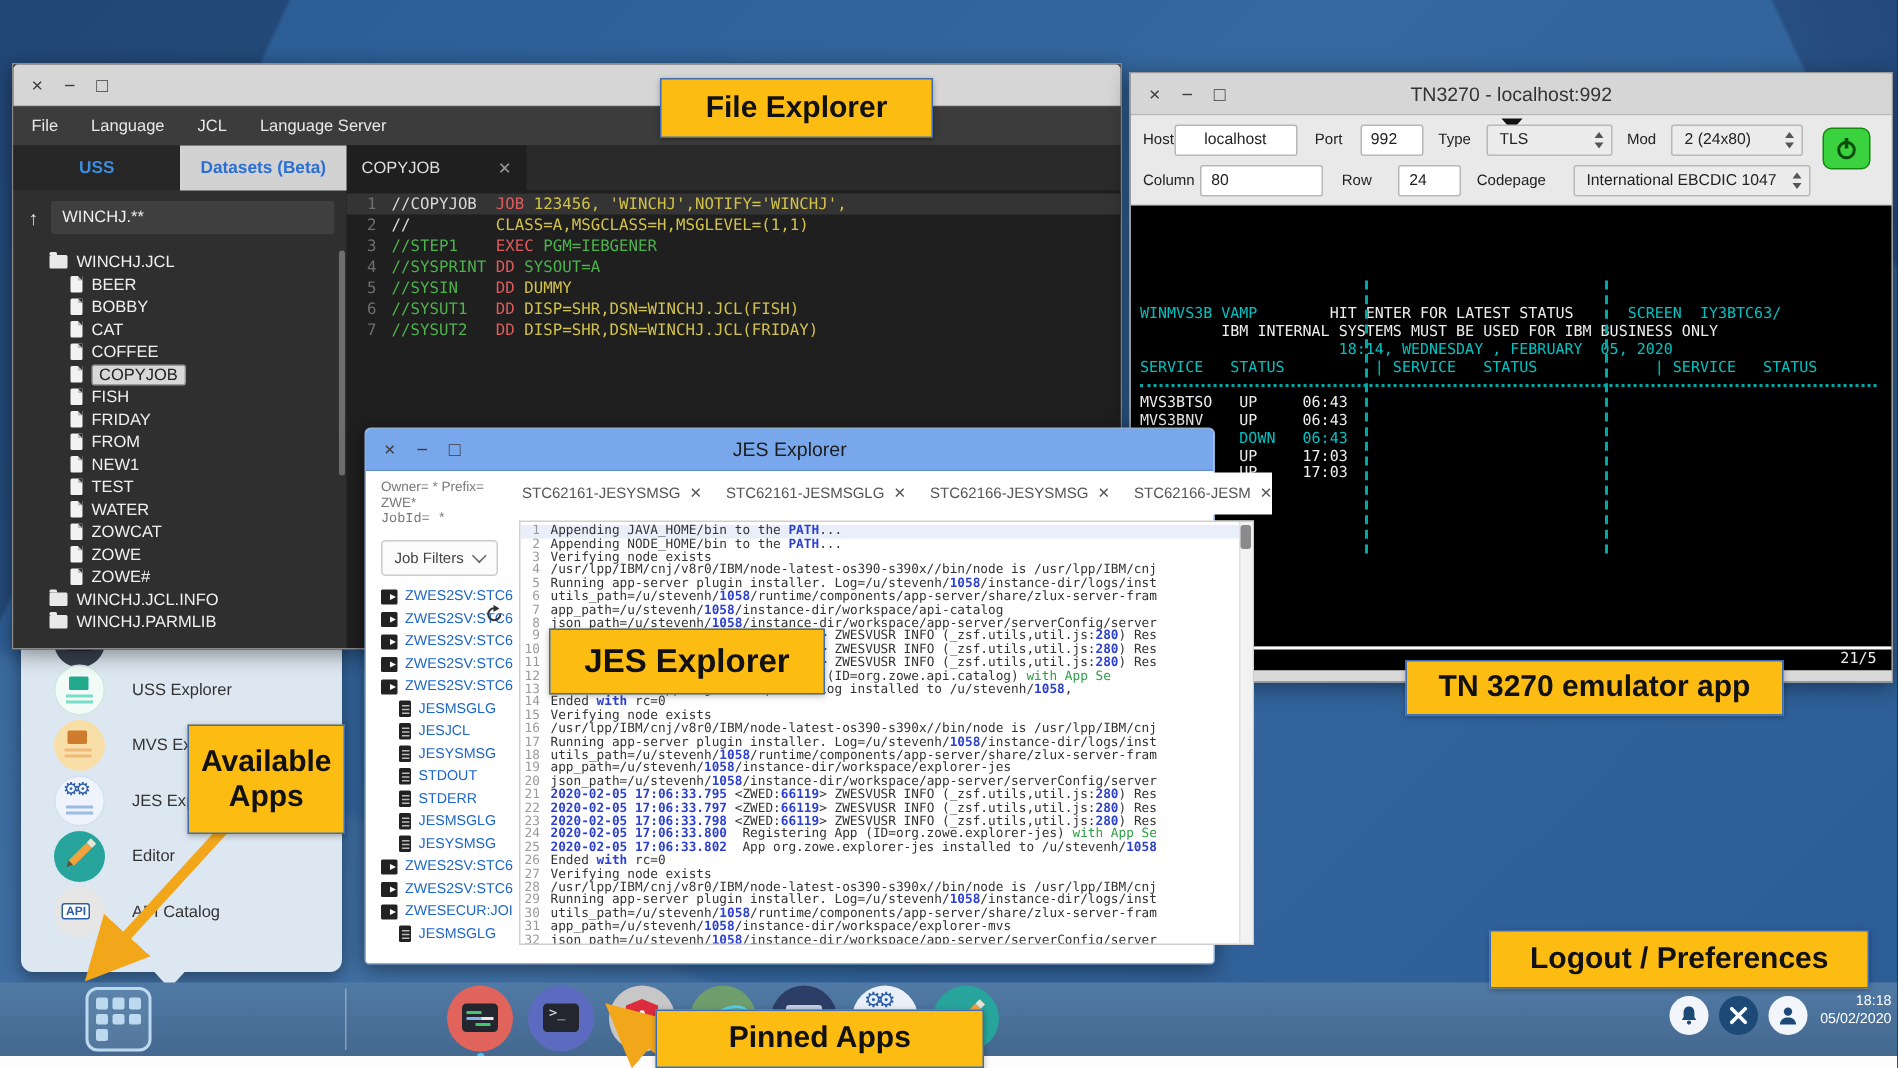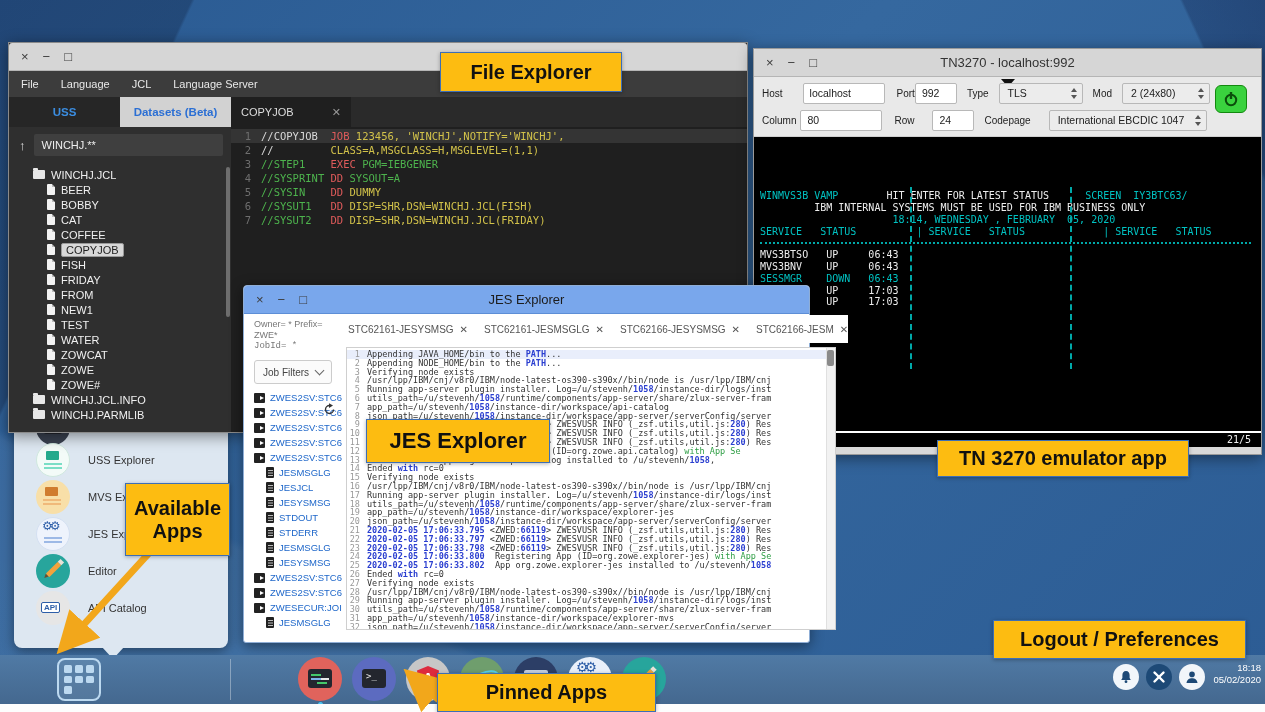--- a/index.html
+++ b/index.html
@@ -67,21 +67,21 @@
   .tn-row { position:absolute; left:0; right:0; display:flex; align-items:center; }
   .tn-row1 { top:6px; } .tn-row2 { top:33px; }
   .tn-lab { margin-left:8px; }
   .tn-input { background:#fff; border:1px solid #b8b8b8; border-radius:2px; height:21px; line-height:19px; padding:0 6px; font-size:10.5px; color:#222; }
   .tn-select { background:#ececec; border:1px solid #b8b8b8; border-radius:2px; height:21px; line-height:19px; padding:0 16px 0 8px; font-size:10.5px; color:#222; position:relative; }
   .updn { position:absolute; right:4px; top:4px; width:7px; height:12px; }
   .updn::before { content:""; position:absolute; top:0; left:0; border-left:3.5px solid transparent; border-right:3.5px solid transparent; border-bottom:4px solid #555; }
   .updn::after { content:""; position:absolute; bottom:1px; left:0; border-left:3.5px solid transparent; border-right:3.5px solid transparent; border-top:4px solid #555; }
   #tn-power { position:absolute; right:14px; top:8px; width:32px; height:28px; background:#3ad23e; border:1px solid #13890f; border-radius:6px;
               display:flex; align-items:center; justify-content:center; }
-  #tn-screen { position:absolute; left:0; top:88px; right:0; height:294px; background:#000; padding:6px 6px; font-size:10px; line-height:11.8px; white-space:pre; overflow:hidden; }
+  #tn-screen { position:absolute; left:0; top:88px; right:0; height:294px; background:#000; padding:20px 6px; font-size:10px; line-height:11.8px; white-space:pre; overflow:hidden; }
   .term-line { height:11.8px; }
   .t-w { color:#ededed; } .t-c { color:#00c2c2; }
   .trule { height:11.8px; position:relative; }
   .trule::before { content:""; position:absolute; left:0; right:4px; top:5px; border-top:2px dotted #00a8a8; }
   .tsep { position:absolute; width:0; border-left:2px dashed #00a8a8; }
   #tn-status { position:absolute; left:0; right:0; top:382px; height:16px; background:#000; border-top:2px solid #fff; color:#eee; font-size:10px; text-align:right; padding-right:10px; line-height:14px; }
   #tn-bottom { position:absolute; left:0; right:0; bottom:0; height:7px; background:#d9d9d9; }
 
   
   #jes-win { left:243px; top:285px; width:567px; height:358px; background:#fff; border:1px solid #8faed6; border-radius:4px 4px 3px 3px; }
@@ -330,23 +330,23 @@
         <span>×</span>
         <span>−</span>
         <span>□</span>
       </div>
       <div class="wintitle">TN3270 - localhost:992</div>
     </div>
     <div id="tn-panel">
       <div id="tn-collapse"></div>
       <div class="tn-row tn-row1">
         <span class="tn-lab">Host</span>
-        <span class="tn-input" style="width:82px; margin-left:20px;">localhost</span>
+        <span class="tn-input" style="width:82px; margin-left:0;text-align:center;">localhost</span>
         <span class="tn-lab" style="margin-left:12px;">Port</span>
-        <span class="tn-input" style="width:42px; ">992</span>
+        <span class="tn-input" style="width:42px; margin-left:12px;">992</span>
         <span class="tn-lab" style="margin-left:10px;">Type</span>
         <span class="tn-select" style="width:84px; margin-left:10px;"><span>TLS</span><span class="updn"></span></span>
         <span class="tn-lab" style="margin-left:10px;">Mod</span>
         <span class="tn-select" style="width:88px; margin-left:10px;"><span>2 (24x80)</span><span class="updn"></span></span>
       </div>
       <div class="tn-row tn-row2">
         <span class="tn-lab">Column</span>
         <span class="tn-input" style="width:82px; margin-left:4px;">80</span>
         <span class="tn-lab" style="margin-left:12px;">Row</span>
         <span class="tn-input" style="width:42px; margin-left:18px;">24</span>

